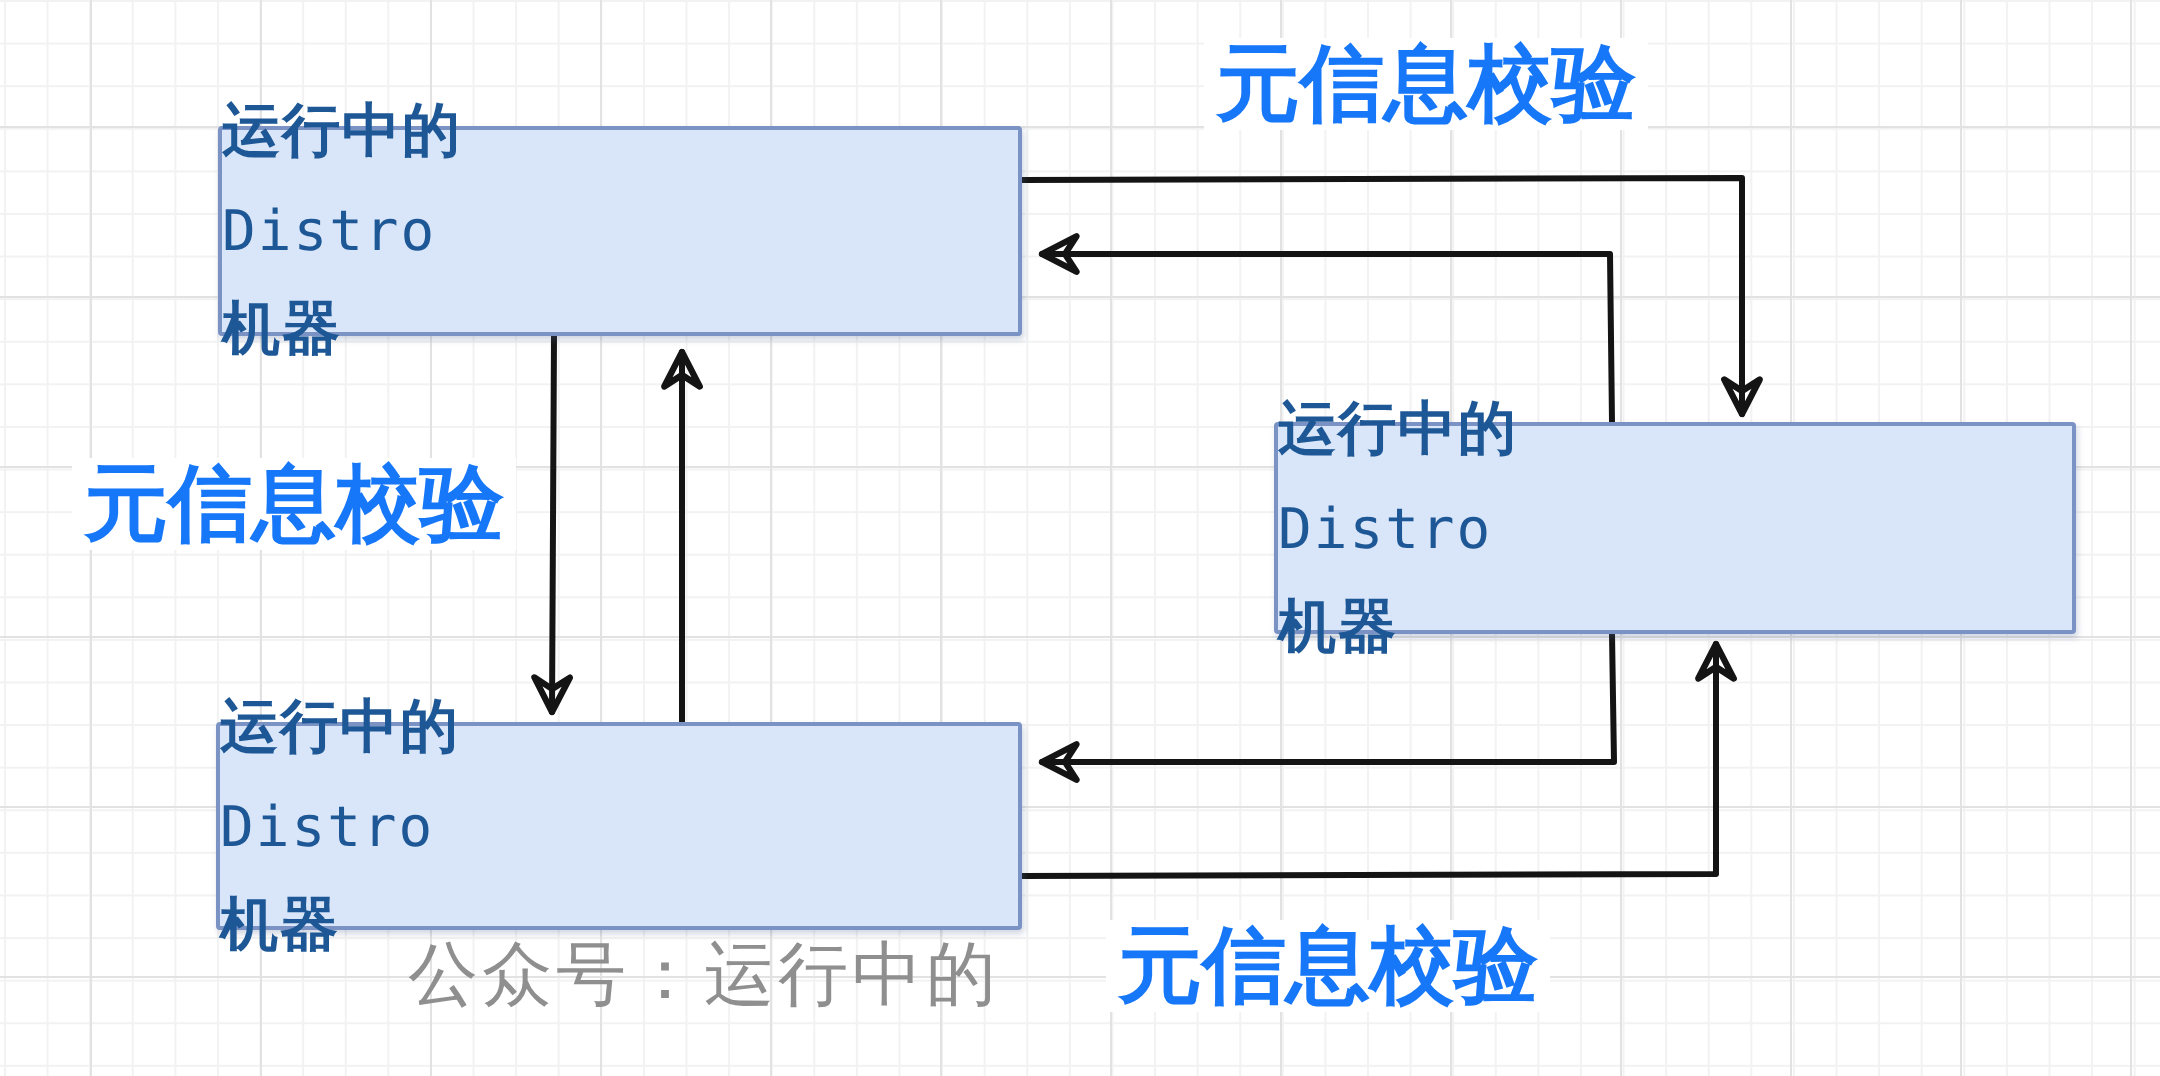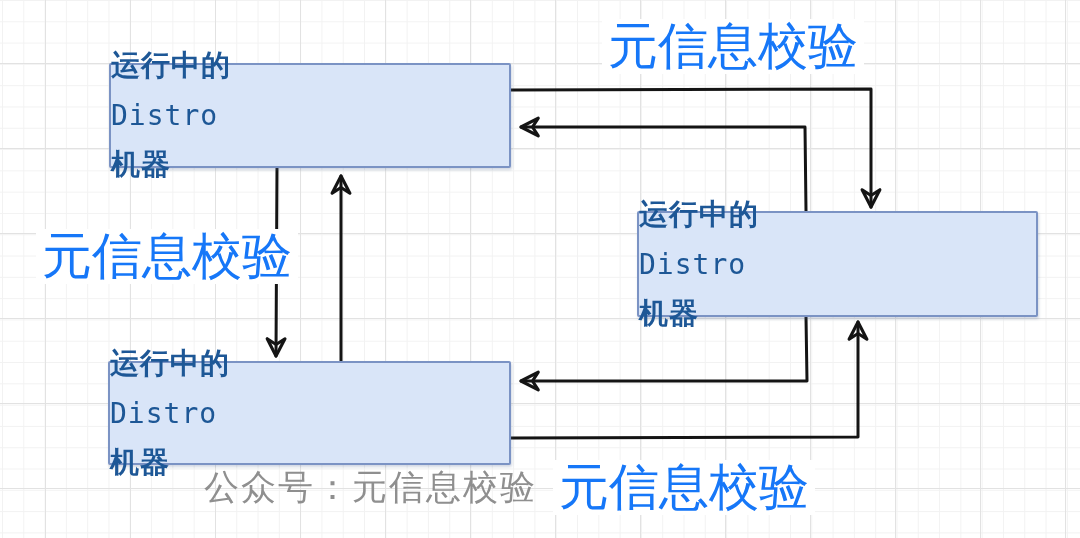--- a/index.html
+++ b/index.html
@@ -66,22 +66,22 @@
     font-weight:normal;
     font-size:28px;
     letter-spacing:1px;
   }
   .node-a{left:109px; top:63px;  width:402px; height:105px;}
   .node-b{left:637px; top:211px; width:401px; height:106px;}
   .node-c{left:108px; top:361px; width:403px; height:104px;}
   .edge-label{
     position:absolute;
     color:var(--edge_label);
-    font-size:50px;
-    font-weight:400;
+    font-size:42px;
+    font-weight:700;
     line-height:1.05;
     background:#ffffff;
     padding:1px 6px;
     white-space:nowrap;
   }
   .edge-label-top{left:602px; top:19px;}
   .edge-label-left{left:36px; top:229px;}
   .edge-label-bottom{left:553px; top:460px;}
   .watermark{
     position:absolute;
@@ -129,15 +129,15 @@
     <span class="mono">Distro</span>
     <span>机器</span>
   </div>
 
   <div class="edge-label edge-label-top">元信息校验</div>
 
   <div class="edge-label edge-label-left">元信息校验</div>
 
   <div class="edge-label edge-label-bottom">元信息校验</div>
 
-  <div class="watermark">公众号：元信息校验</div>
+  <div class="watermark">公众号：运行中的</div>
 
 </div>
 
 </body></html>

